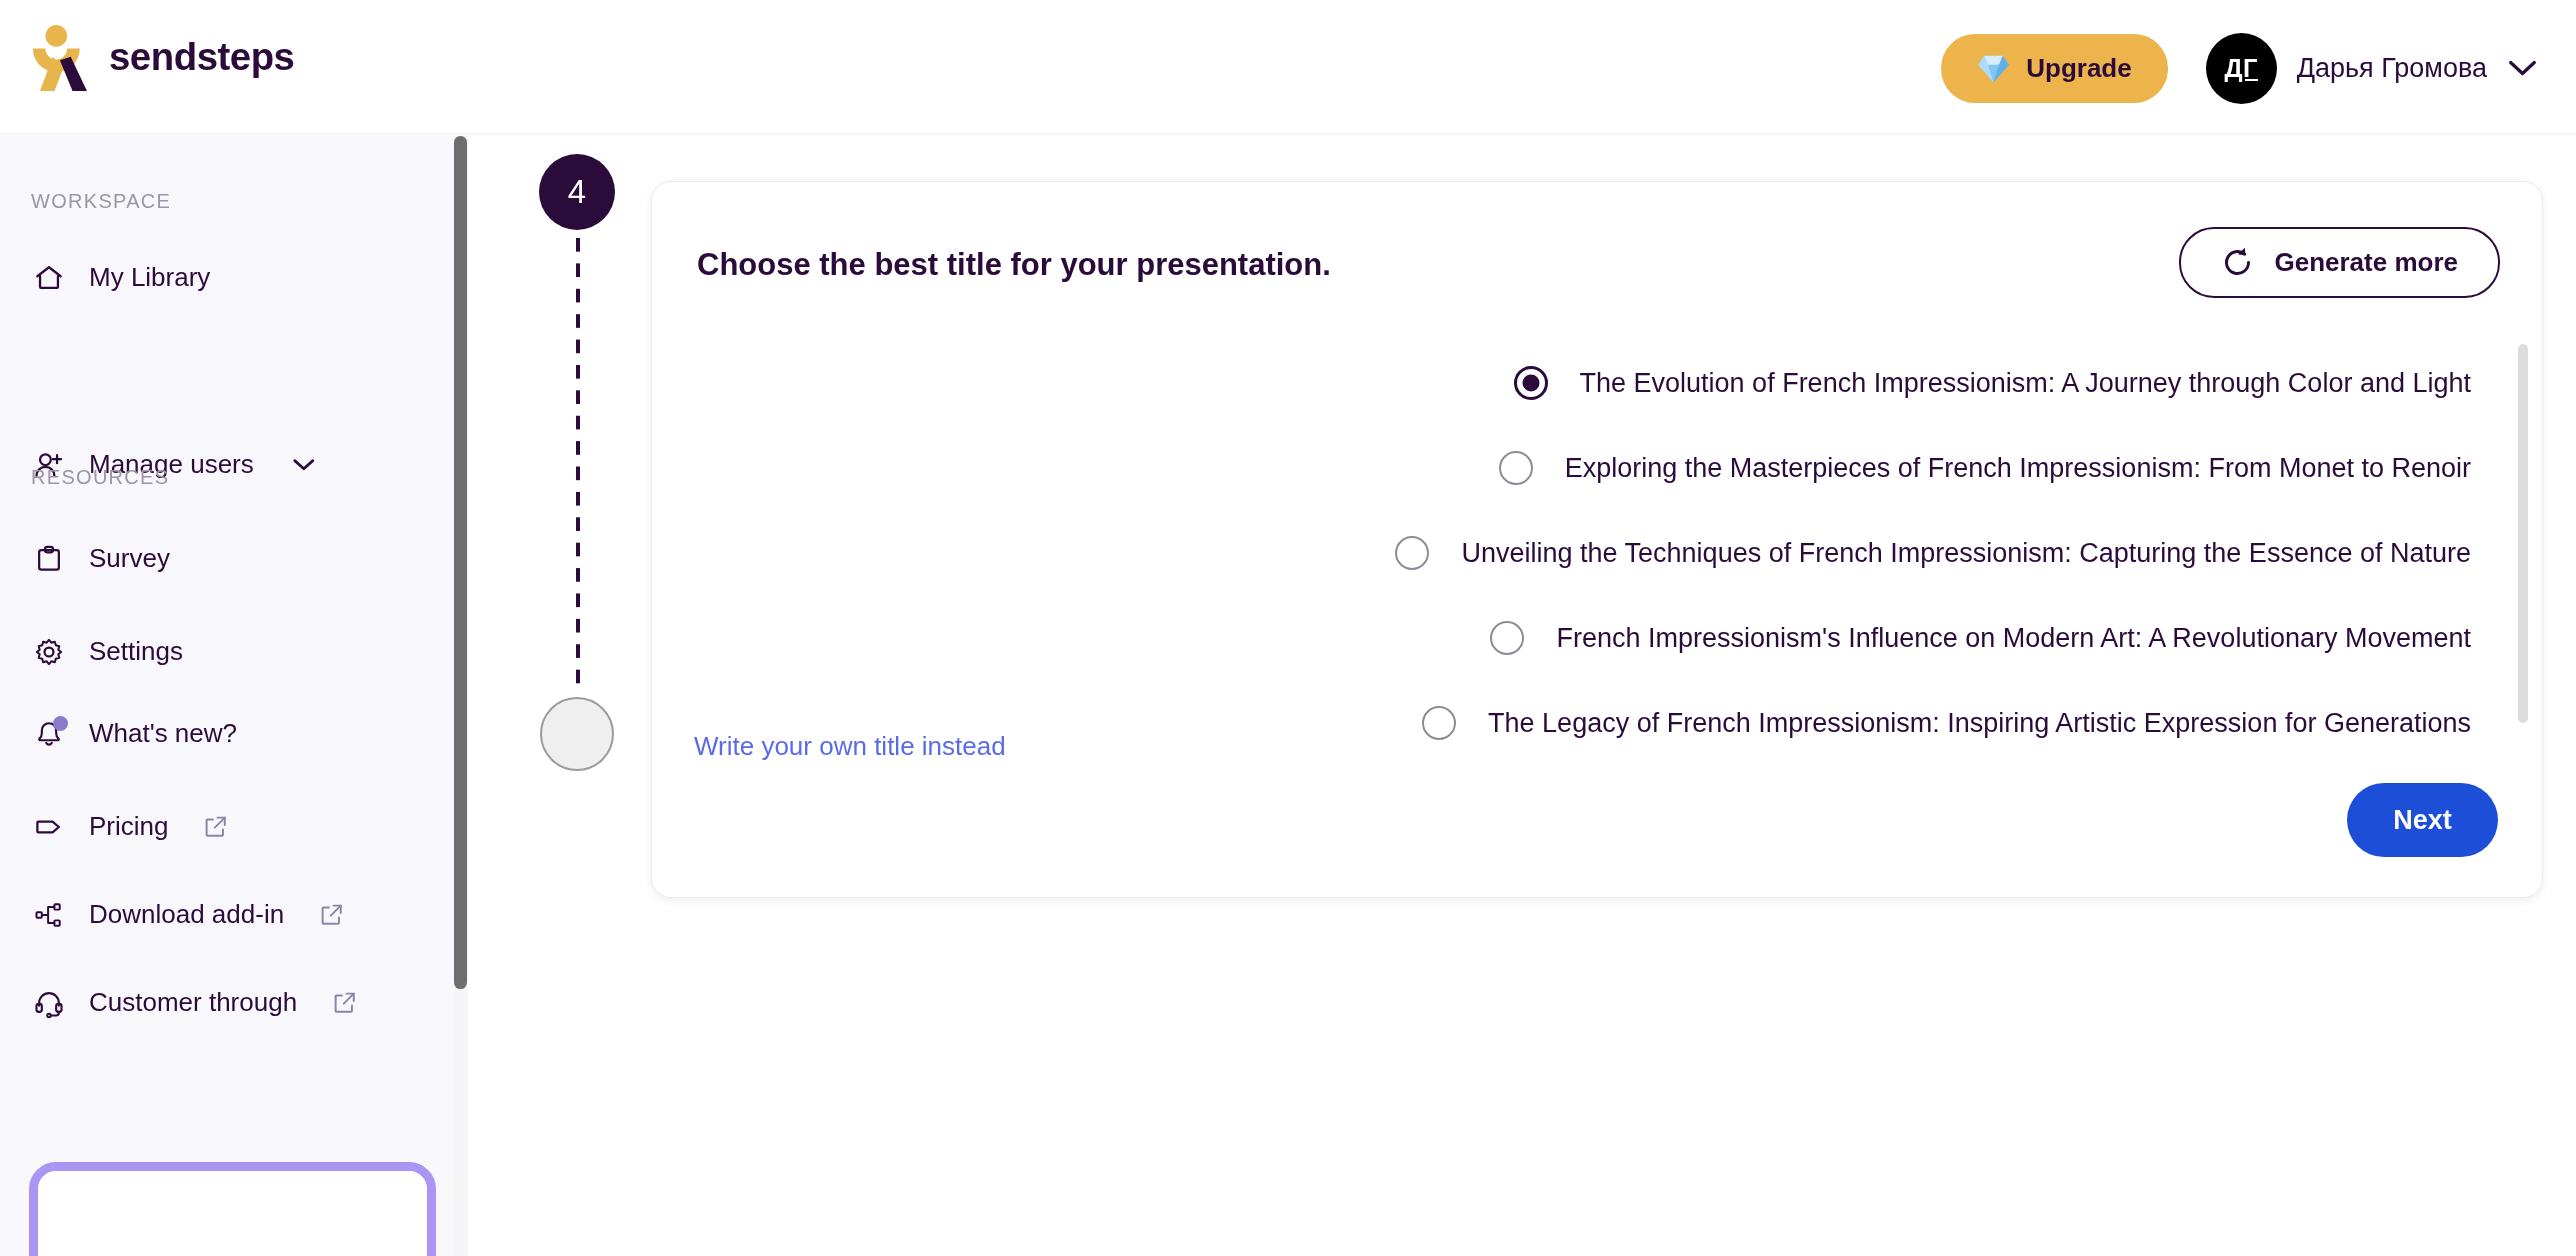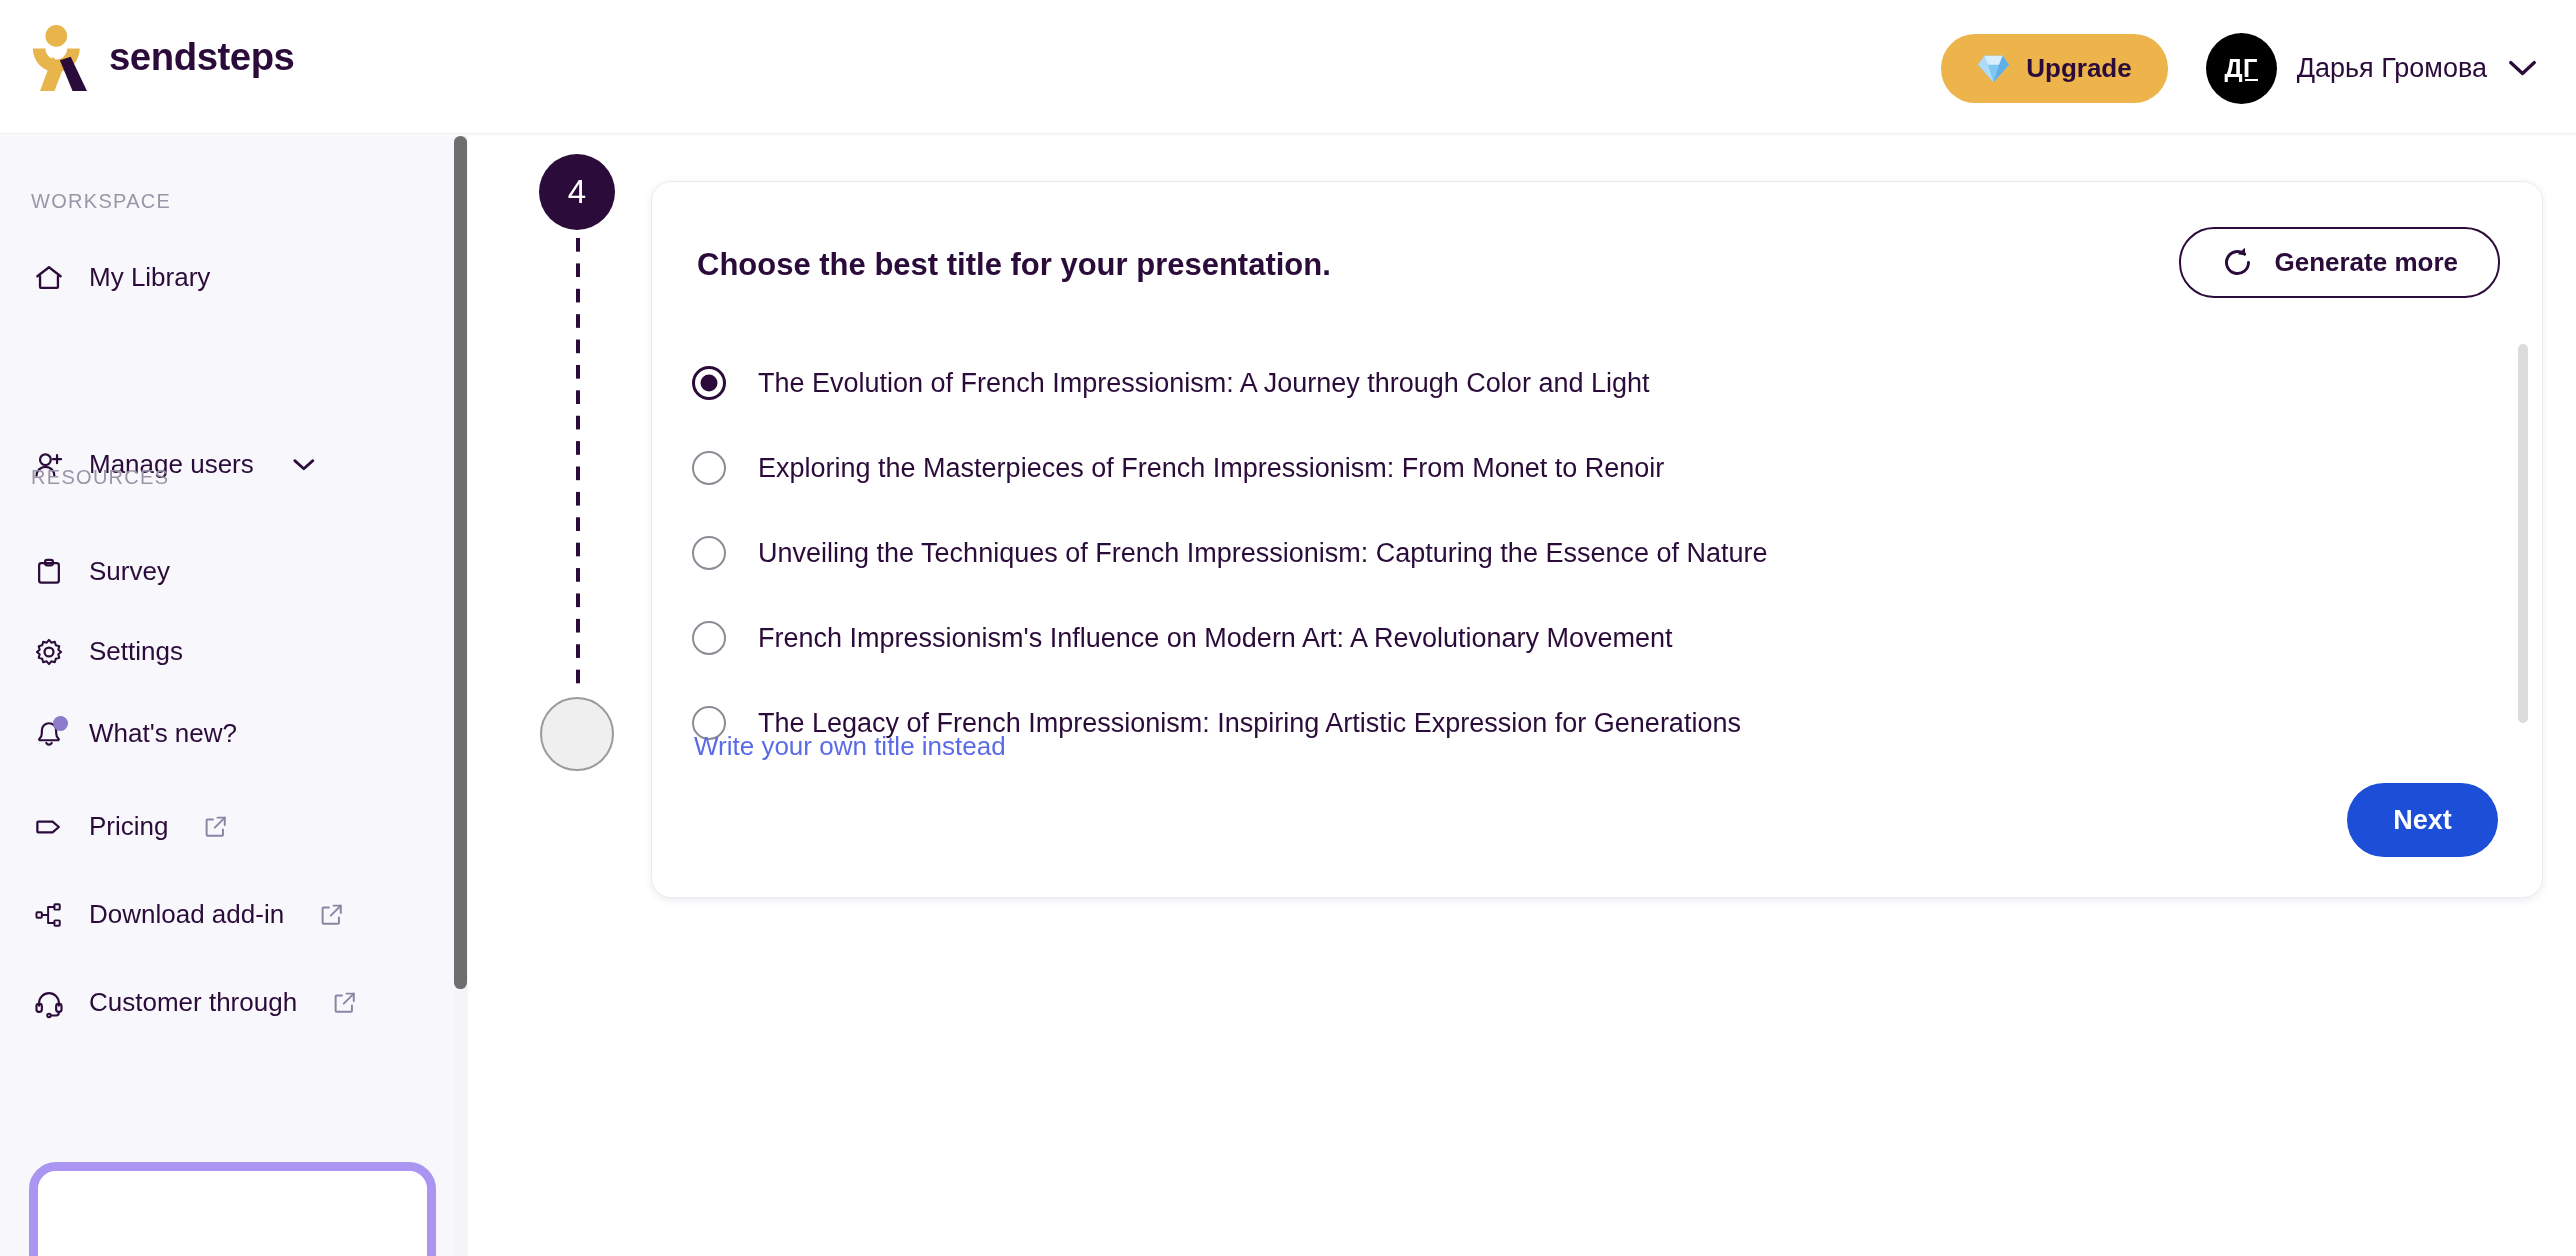--- a/index.html
+++ b/index.html
@@ -169,21 +169,21 @@
     position: absolute;
     right: -0.9px; top: 0px;
     width: 15.4px; height: 15.4px;
     border-radius: 50%;
     background: #8B7BC9;
   }
 
   .ni-library   { top: 116px; }
   .ni-templates { top: 209px; }
   .ni-users     { top: 303px; }
-  .ni-survey    { top: 410px; }
+  .ni-survey    { top: 397px; }
   .ni-settings  { top: 490px; }
   .ni-whatsnew  { top: 572px; }
   .ni-pricing   { top: 665px; }
   .ni-addin     { top: 753px; }
   .ni-support   { top: 841px; }
 
   .promo-card {
     position: absolute;
     left: 29px; top: 1026px;
     width: 407px; height: 236px;
@@ -298,20 +298,21 @@
     left: 40px; top: 180px;
     width: 1779px;
   }
   .option-row {
     display: flex;
     align-items: center;
     gap: 32px;
     height: 42px;
     margin-bottom: 43px;
     cursor: pointer;
+    justify-content: flex-end;
   }
   .radio {
     width: 34px; height: 34px;
     flex: 0 0 34px;
     border-radius: 50%;
     border: 2.7px solid #8C8C96;
     background: #ffffff;
     position: relative;
   }
   .radio.checked {

